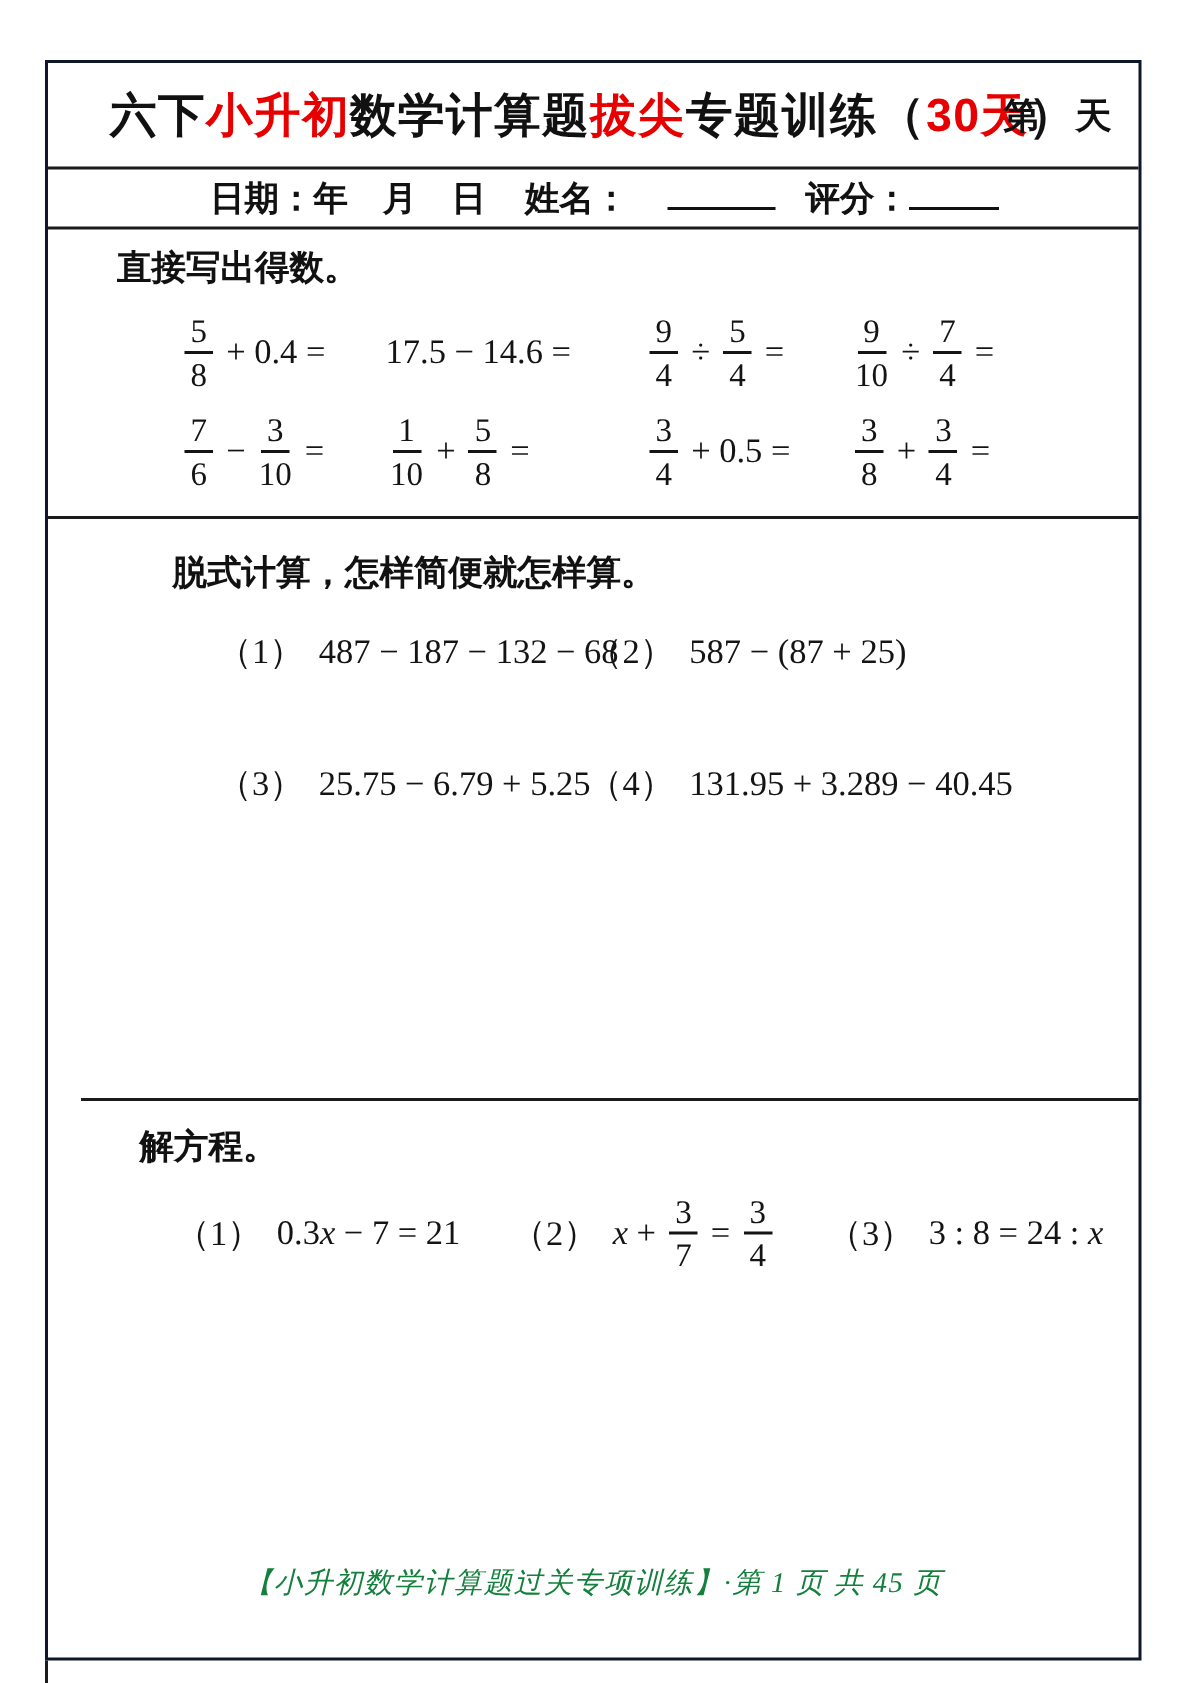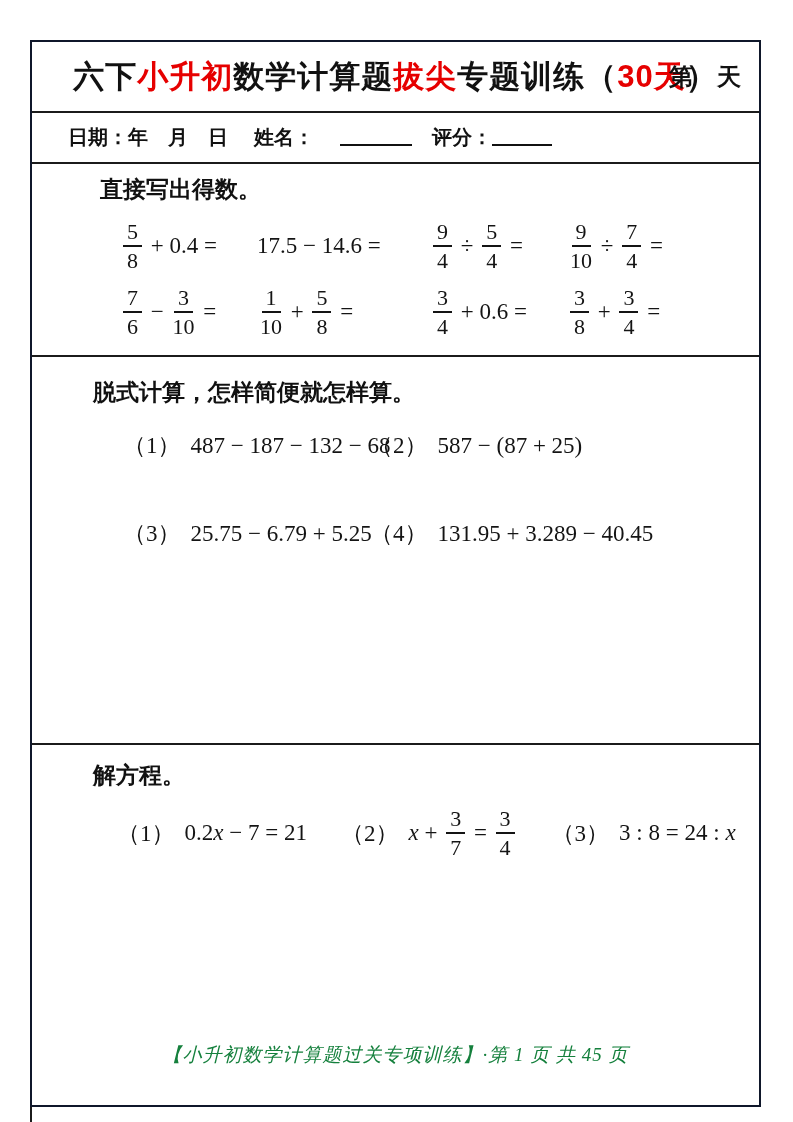--- a/index.html
+++ b/index.html
@@ -10,45 +10,45 @@
   .left-ext{position:absolute;left:30px;top:1105px;width:2px;height:17px;background:#1b1b1b;}
   .row{position:relative;box-sizing:border-box;}
   .row.bordered{border-bottom:2px solid #1b1b1b;}
   
   .row-title{height:71px;display:flex;align-items:center;}
   .title{margin:0 auto;font-size:31px;font-weight:700;letter-spacing:1px;white-space:nowrap;}
   .title .red{color:#e60000;}
   .day-label{position:absolute;right:18px;top:50%;transform:translateY(-50%);
              font-size:24px;font-weight:700;white-space:pre;}
   
-  .row-info{height:51px;display:flex;align-items:center;padding-left:36px;
-            font-size:20px;font-weight:700;white-space:pre;}
+  .row-info{height:40px;display:flex;align-items:center;padding-left:108px;
+            font-size:23px;font-weight:700;white-space:pre;}
   .blank{display:inline-block;border-bottom:2px solid #111;position:relative;top:7px;}
   .blank.name{width:72px;margin-left:26px;}
   .blank.score{width:60px;}
   .lbl-name{margin-left:26px;text-align:center;}
   .lbl-score{margin-left:20px;text-align:right;}
   
   .sec-header{font-size:23px;font-weight:700;}
   .math{font-family:"Liberation Serif",serif;font-size:23px;color:#141414;white-space:pre;}
   .mvar{font-style:italic;}
   .frac{display:inline-flex;flex-direction:column;align-items:center;vertical-align:middle;
         margin:0 3px;line-height:1;}
   .frac .num{display:block;border-bottom:2px solid #141414;padding:0 4px 2px;font-size:22px;line-height:1.05;}
   .frac .den{display:block;padding-top:2px;font-size:22px;line-height:1.05;}
   .pnum{margin-right:10px;}
   
   .row-oral{height:193px;padding-top:10px;}
-  .row-oral .sec-header{padding-left:68px;}
+  .row-oral .sec-header{padding-left:46px;}
   .oral-grid{margin-top:8px;padding-left:88px;display:grid;
              grid-template-columns:137px 173px 137px auto;grid-auto-rows:66px;
              align-items:center;}
   .expr{display:flex;align-items:center;}
   
-  .row-calc{height:388px;padding-top:20px;}
+  .row-calc{height:388px;padding-top:20px;margin-left:22px;}
   .row-calc .sec-header{padding-left:61px;}
   .calc-grid{margin-top:22px;padding-left:91px;display:grid;
              grid-template-columns:247px auto;grid-auto-rows:30px;row-gap:58px;
              align-items:center;}
   
   .row-eq{height:348px;padding-top:15px;}
   .row-eq .sec-header{padding-left:61px;}
   .eq-row{margin-top:10px;padding-left:85px;display:flex;align-items:center;gap:34px;height:64px;}
   .eq-item{display:flex;align-items:center;}
   
@@ -78,39 +78,39 @@
 
     <div class="row row-oral bordered">
       <div class="sec-header">直接写出得数。</div>
       <div class="oral-grid" id="oral-grid">
           <div class="math expr"><span class="frac"><span class="num">5</span><span class="den">8</span></span><span> + 0.4 =</span></div>
           <div class="math expr"><span>17.5 − 14.6 =</span></div>
           <div class="math expr"><span class="frac"><span class="num">9</span><span class="den">4</span></span><span> ÷ </span><span class="frac"><span class="num">5</span><span class="den">4</span></span><span> =</span></div>
           <div class="math expr"><span class="frac"><span class="num">9</span><span class="den">10</span></span><span> ÷ </span><span class="frac"><span class="num">7</span><span class="den">4</span></span><span> =</span></div>
           <div class="math expr"><span class="frac"><span class="num">7</span><span class="den">6</span></span><span> − </span><span class="frac"><span class="num">3</span><span class="den">10</span></span><span> =</span></div>
           <div class="math expr"><span class="frac"><span class="num">1</span><span class="den">10</span></span><span> + </span><span class="frac"><span class="num">5</span><span class="den">8</span></span><span> =</span></div>
-          <div class="math expr"><span class="frac"><span class="num">3</span><span class="den">4</span></span><span> + 0.6 =</span></div>
+          <div class="math expr"><span class="frac"><span class="num">3</span><span class="den">4</span></span><span> + 0.5 =</span></div>
           <div class="math expr"><span class="frac"><span class="num">3</span><span class="den">8</span></span><span> + </span><span class="frac"><span class="num">3</span><span class="den">4</span></span><span> =</span></div>
         </div>
     </div>
 
     <div class="row row-calc bordered">
       <div class="sec-header">脱式计算，怎样简便就怎样算。</div>
       <div class="calc-grid" id="calc-grid">
           <div class="math"><span class="pnum">（1）</span><span>487 − 187 − 132 − 68</span></div>
           <div class="math"><span class="pnum">（2）</span><span>587 − (87 + 25)</span></div>
           <div class="math"><span class="pnum">（3）</span><span>25.75 − 6.79 + 5.25</span></div>
           <div class="math"><span class="pnum">（4）</span><span>131.95 + 3.289 − 40.45</span></div>
         </div>
     </div>
 
     <div class="row row-eq">
       <div class="sec-header">解方程。</div>
       <div class="eq-row" id="eq-row">
-          <div class="math eq-item"><span class="pnum">（1）</span><span>0.2</span><span class="mvar">x</span><span> − 7 = 21</span></div>
+          <div class="math eq-item"><span class="pnum">（1）</span><span>0.3</span><span class="mvar">x</span><span> − 7 = 21</span></div>
           <div class="math eq-item"><span class="pnum">（2）</span><span class="mvar">x</span><span> + </span><span class="frac"><span class="num">3</span><span class="den">7</span></span><span> = </span><span class="frac"><span class="num">3</span><span class="den">4</span></span></div>
           <div class="math eq-item"><span class="pnum">（3）</span><span>3 : 8 = 24 : </span><span class="mvar">x</span></div>
         </div>
     </div>
 
     <div class="footer">【小升初数学计算题过关专项训练】·第 1 页 共 45 页</div>
   </div>
 </div>
 
 </body></html>

